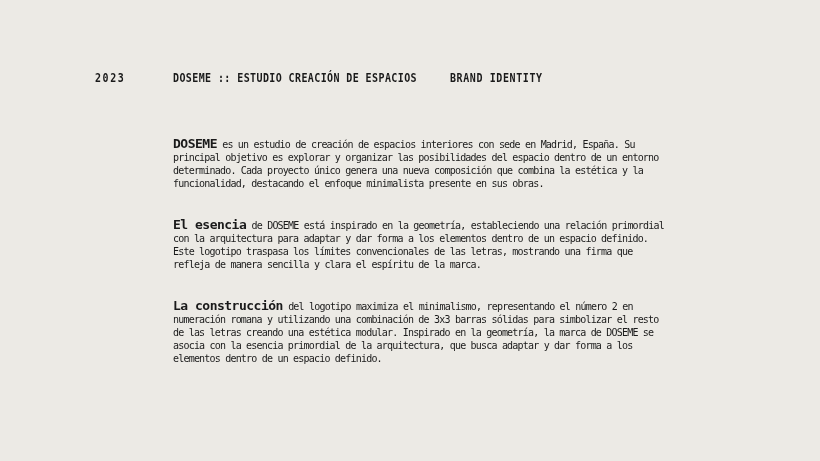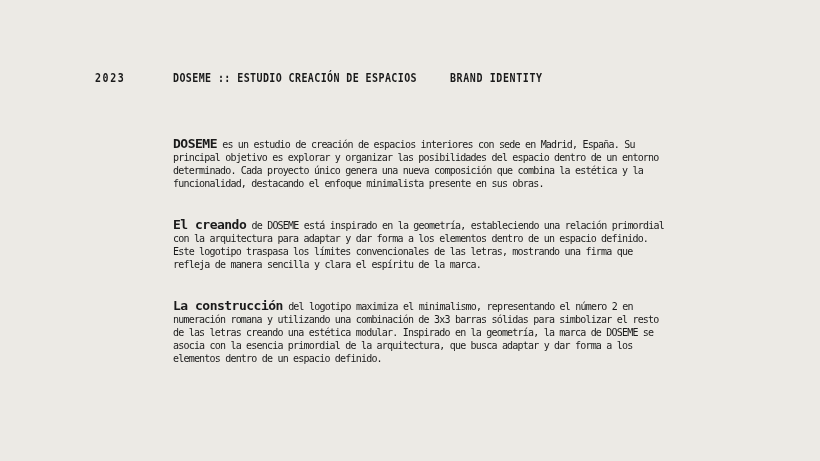--- a/index.html
+++ b/index.html
@@ -54,16 +54,16 @@
 
 <div>
   <span class="header-item header-year">2023</span>
   <span class="header-item header-title">DOSEME :: ESTUDIO CREACIÓN DE ESPACIOS</span>
   <span class="header-item header-label">BRAND IDENTITY</span>
 </div>
 
 <div class="content">
   <p class="para"><span class="lead">DOSEME</span><span> es un estudio de creación de espacios interiores con sede en Madrid, España. Su principal objetivo es explorar y organizar las posibilidades del espacio dentro de un entorno determinado. Cada proyecto único genera una nueva composición que combina la estética y la funcionalidad, destacando el enfoque minimalista presente en sus obras.</span></p>
 
-  <p class="para"><span class="lead">El creando</span><span> de DOSEME está inspirado en la geometría, estableciendo una relación primordial con la arquitectura para adaptar y dar forma a los elementos dentro de un espacio definido. Este logotipo traspasa los límites convencionales de las letras, mostrando una firma que refleja de manera sencilla y clara el espíritu de la marca.</span></p>
+  <p class="para"><span class="lead">El esencia</span><span> de DOSEME está inspirado en la geometría, estableciendo una relación primordial con la arquitectura para adaptar y dar forma a los elementos dentro de un espacio definido. Este logotipo traspasa los límites convencionales de las letras, mostrando una firma que refleja de manera sencilla y clara el espíritu de la marca.</span></p>
 
   <p class="para"><span class="lead">La construcción</span><span> del logotipo maximiza el minimalismo, representando el número 2 en numeración romana y utilizando una combinación de 3x3 barras sólidas para simbolizar el resto de las letras creando una estética modular. Inspirado en la geometría, la marca de DOSEME se asocia con la esencia primordial de la arquitectura, que busca adaptar y dar forma a los elementos dentro de un espacio definido.</span></p>
 </div>
 
 </body></html>

